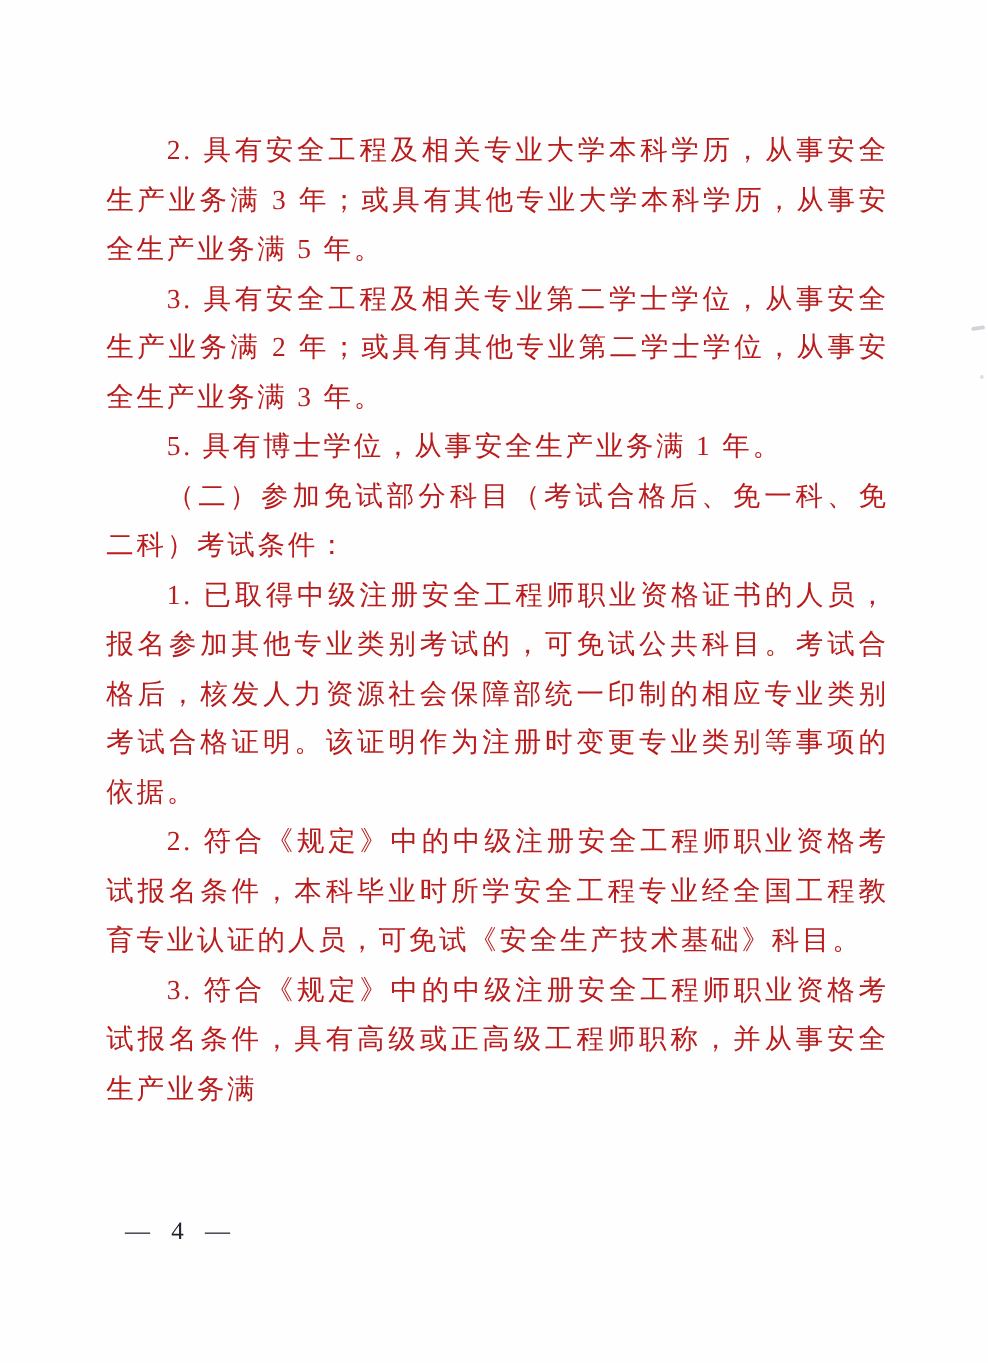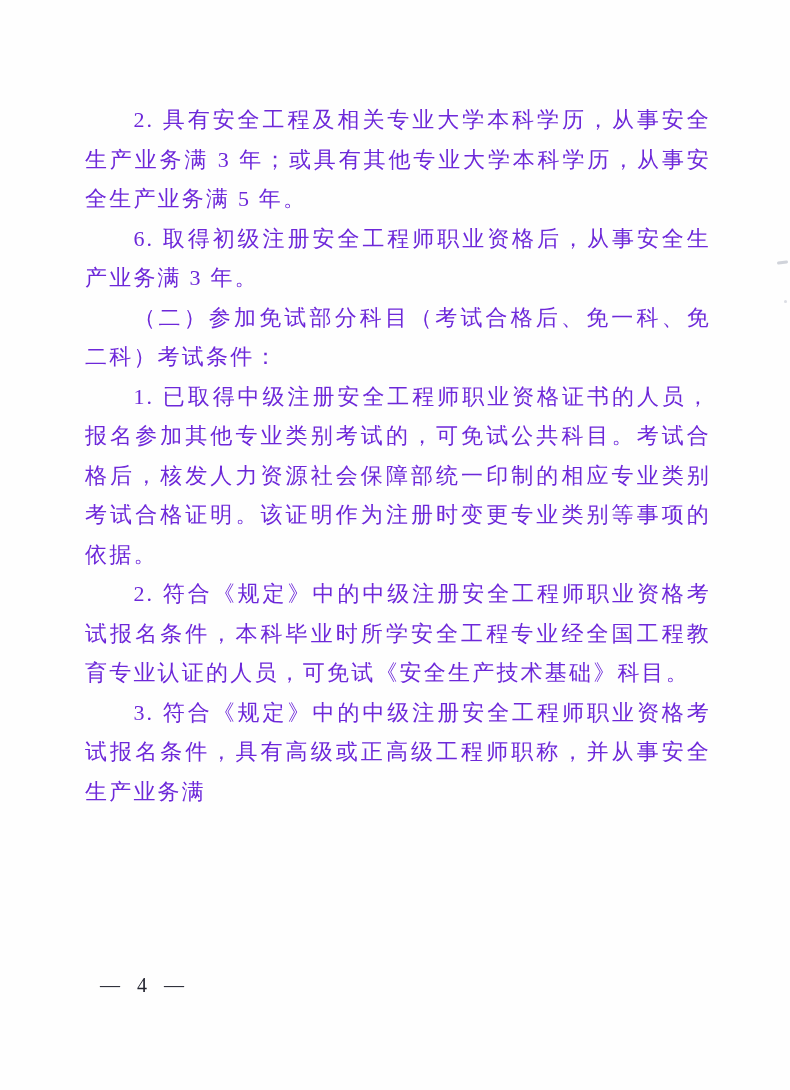--- a/index.html
+++ b/index.html
@@ -20,21 +20,21 @@
     top: 0;
     width: 790px;
     height: 1090px;
     background: #fefefe;
   }
   .content {
     position: absolute;
     left: 85px;
     top: 100px;
     width: 626px;
-    color: #6d28d9;
+    color: #b91c1c;
   }
   .content p {
     margin: 0;
     padding: 0;
     font-size: 22px;
     line-height: 39.5px;
     letter-spacing: 2.2px;
     text-indent: 2.2em;
     text-align: justify;
     text-justify: inter-character;
@@ -70,21 +70,22 @@
     opacity: 0.6;
     border-radius: 50%;
   }
 </style>
 </head>
 <body>
 
 <div class="page">
   <div class="content">
     <p>2. 具有安全工程及相关专业大学本科学历，从事安全生产业务满 3 年；或具有其他专业大学本科学历，从事安全生产业务满 5 年。</p>
-    <p>6. 取得初级注册安全工程师职业资格后，从事安全生产业务满 3 年。</p>
+    <p>3. 具有安全工程及相关专业第二学士学位，从事安全生产业务满 2 年；或具有其他专业第二学士学位，从事安全生产业务满 3 年。</p>
+    <p>5. 具有博士学位，从事安全生产业务满 1 年。</p>
     <p>（二）参加免试部分科目（考试合格后、免一科、免二科）考试条件：</p>
     <p>1. 已取得中级注册安全工程师职业资格证书的人员，报名参加其他专业类别考试的，可免试公共科目。考试合格后，核发人力资源社会保障部统一印制的相应专业类别考试合格证明。该证明作为注册时变更专业类别等事项的依据。</p>
     <p>2. 符合《规定》中的中级注册安全工程师职业资格考试报名条件，本科毕业时所学安全工程专业经全国工程教育专业认证的人员，可免试《安全生产技术基础》科目。</p>
     <p>3. 符合《规定》中的中级注册安全工程师职业资格考试报名条件，具有高级或正高级工程师职称，并从事安全生产业务满</p>
   </div>
 
   <div class="page-number">— 4 —</div>
 
   <div class="edge-smudge"></div>
   <div class="edge-dot"></div>

